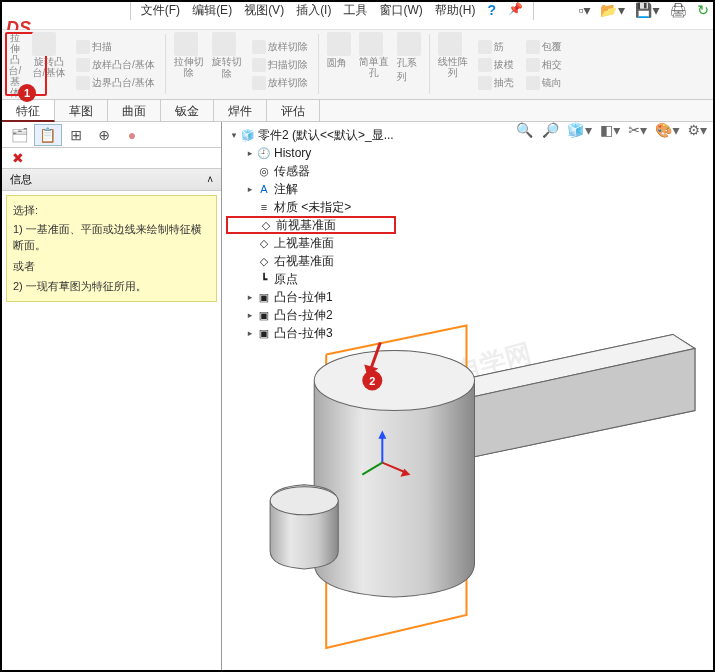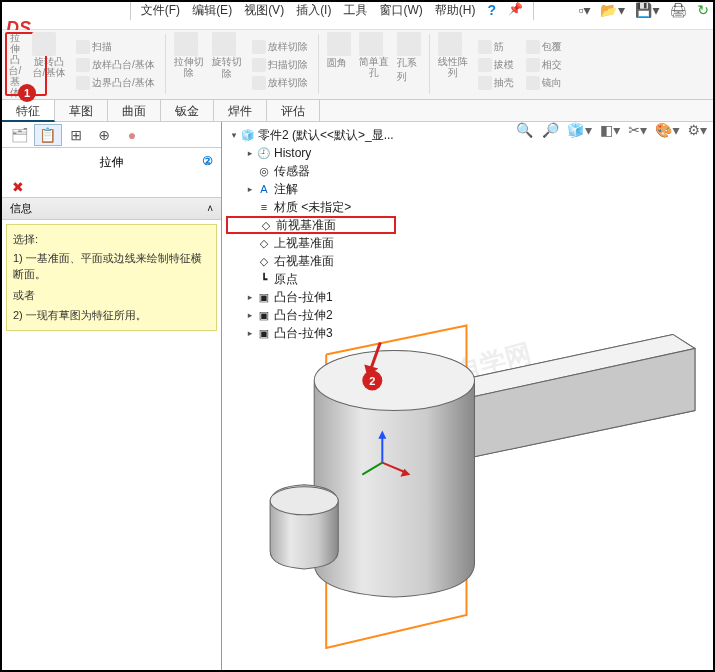--- a/index.html
+++ b/index.html
@@ -23,21 +23,21 @@
 .rb-btn.small { flex-direction: row; font-size: 10px; padding: 1px 4px; gap: 2px; }
 .rb-ico { width: 24px; height: 24px; background: #e8e8e8; border-radius: 2px; display: inline-block; position: relative; }
 .rb-ico.sm { width: 14px; height: 14px; }
 .rb-divider { width: 1px; height: 60px; background: #ddd; margin: 4px 4px; }
 .highlight-red { border: 2px solid #e02020; border-radius: 2px; position: absolute; }
 .badge { width: 18px; height: 18px; border-radius: 50%; background: #d02020; color: #fff; font-size: 11px; display: flex; align-items: center; justify-content: center; font-weight: bold; position: absolute; }
 
 
 .tabstrip { height: 22px; display: flex; background: #f8f8f8; border-bottom: 1px solid #ccc; }
 .tab { font-size: 12px; padding: 3px 14px; color: #333; border-right: 1px solid #ccc; cursor: pointer; }
-.tab.active { background: #fff; border-bottom: 2px solid #0c4a6e; margin-bottom: -1px; font-weight: normal; }
+.tab.active { background: #fff; border-bottom: 2px solid #7f1d1d; margin-bottom: -1px; font-weight: normal; }
 .view-toolbar { position: absolute; right: 6px; top: 120px; display: flex; gap: 8px; align-items: center; color: #666; font-size: 14px; }
 .view-toolbar span { cursor: pointer; }
 
 
 .main { display: flex; height: calc(672px - 28px - 70px - 22px - 4px); }
 
 
 .left { width: 220px; border-right: 1px solid #999; display: flex; flex-direction: column; background: #fff; }
 .left-tabs { height: 26px; display: flex; align-items: center; gap: 0; border-bottom: 1px solid #ccc; padding: 0 4px; }
 .left-tabs span { width: 28px; height: 22px; display: flex; align-items: center; justify-content: center; cursor: pointer; font-size: 14px; color: #555; }
@@ -210,24 +210,20 @@
   <div class="main">
 
     <div class="left">
       <div class="left-tabs">
         <span style="color:#888">🗂</span>
         <span style="background:#e8f0ff;border:1px solid #9bc">📋</span>
         <span>⊞</span>
         <span>⊕</span>
         <span style="color:#d88">●</span>
       </div>
-      <div class="panel-title">
-        <span>拉伸</span>
-        <span class="help">②</span>
-      </div>
       <div class="panel-close">✖</div>
       <div class="section-hd">
         <span>信息</span>
         <span class="chev">˄</span>
       </div>
       <div class="yellow-box">
         <div style="margin-bottom:2px">选择:</div>
         <div>1) 一基准面、平面或边线来绘制特征横断面。</div>
         <div style="margin:4px 0">或者</div>
         <div>2) 一现有草图为特征所用。</div>

